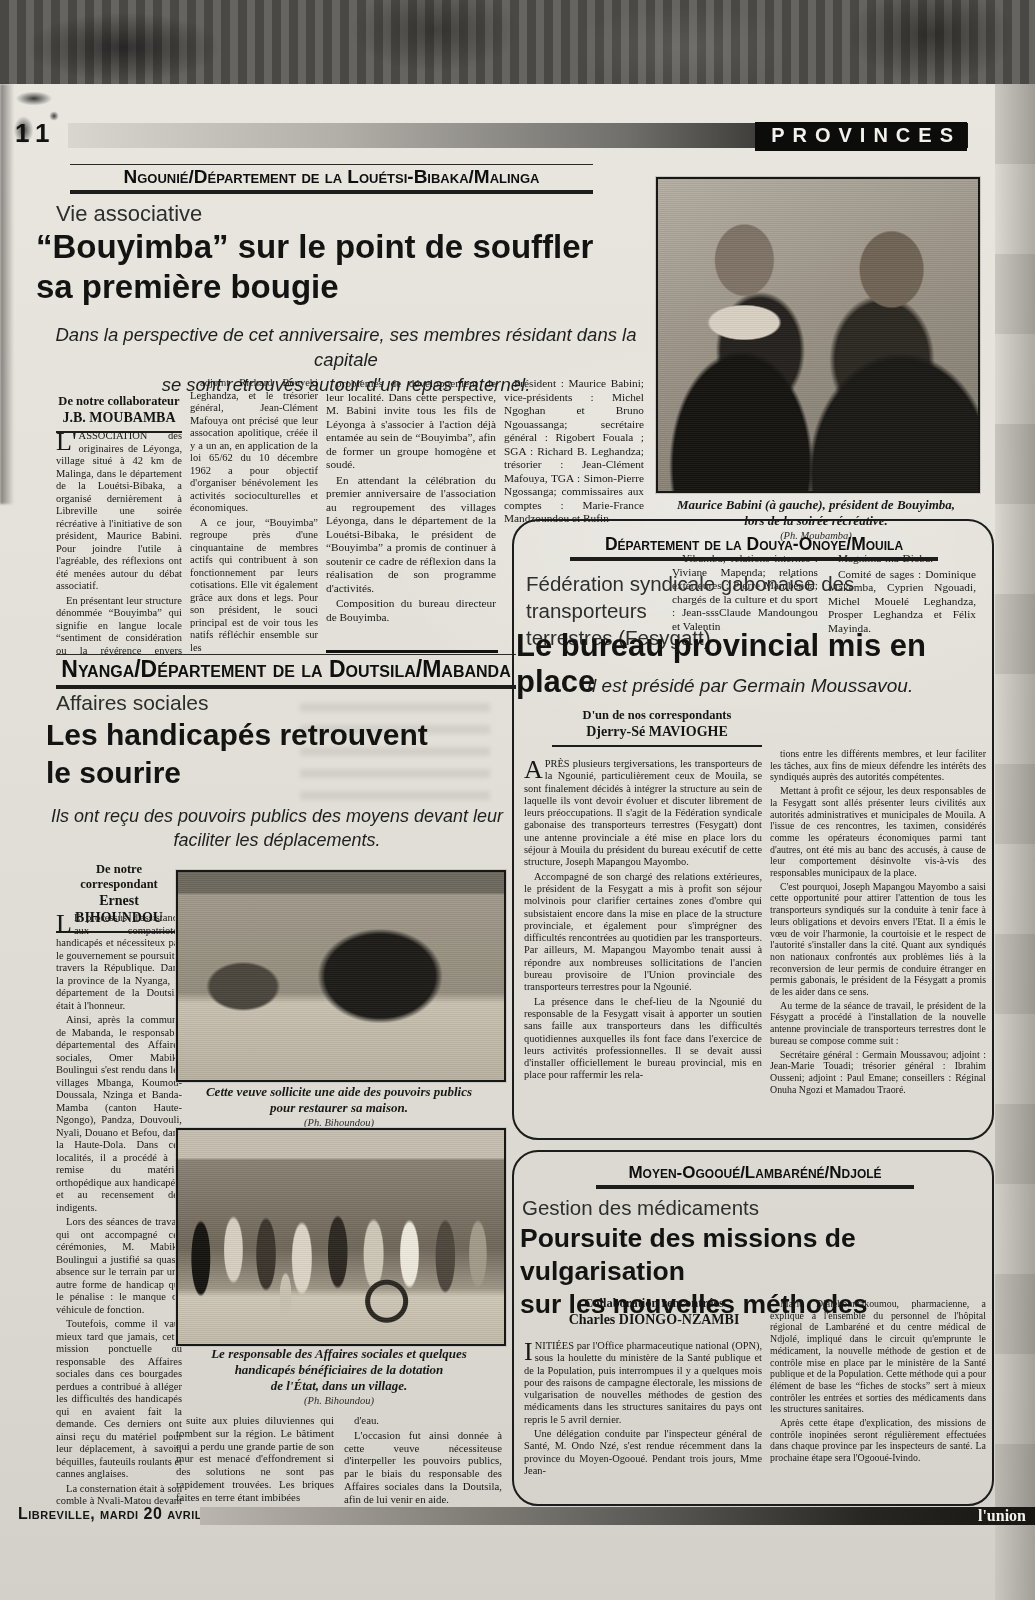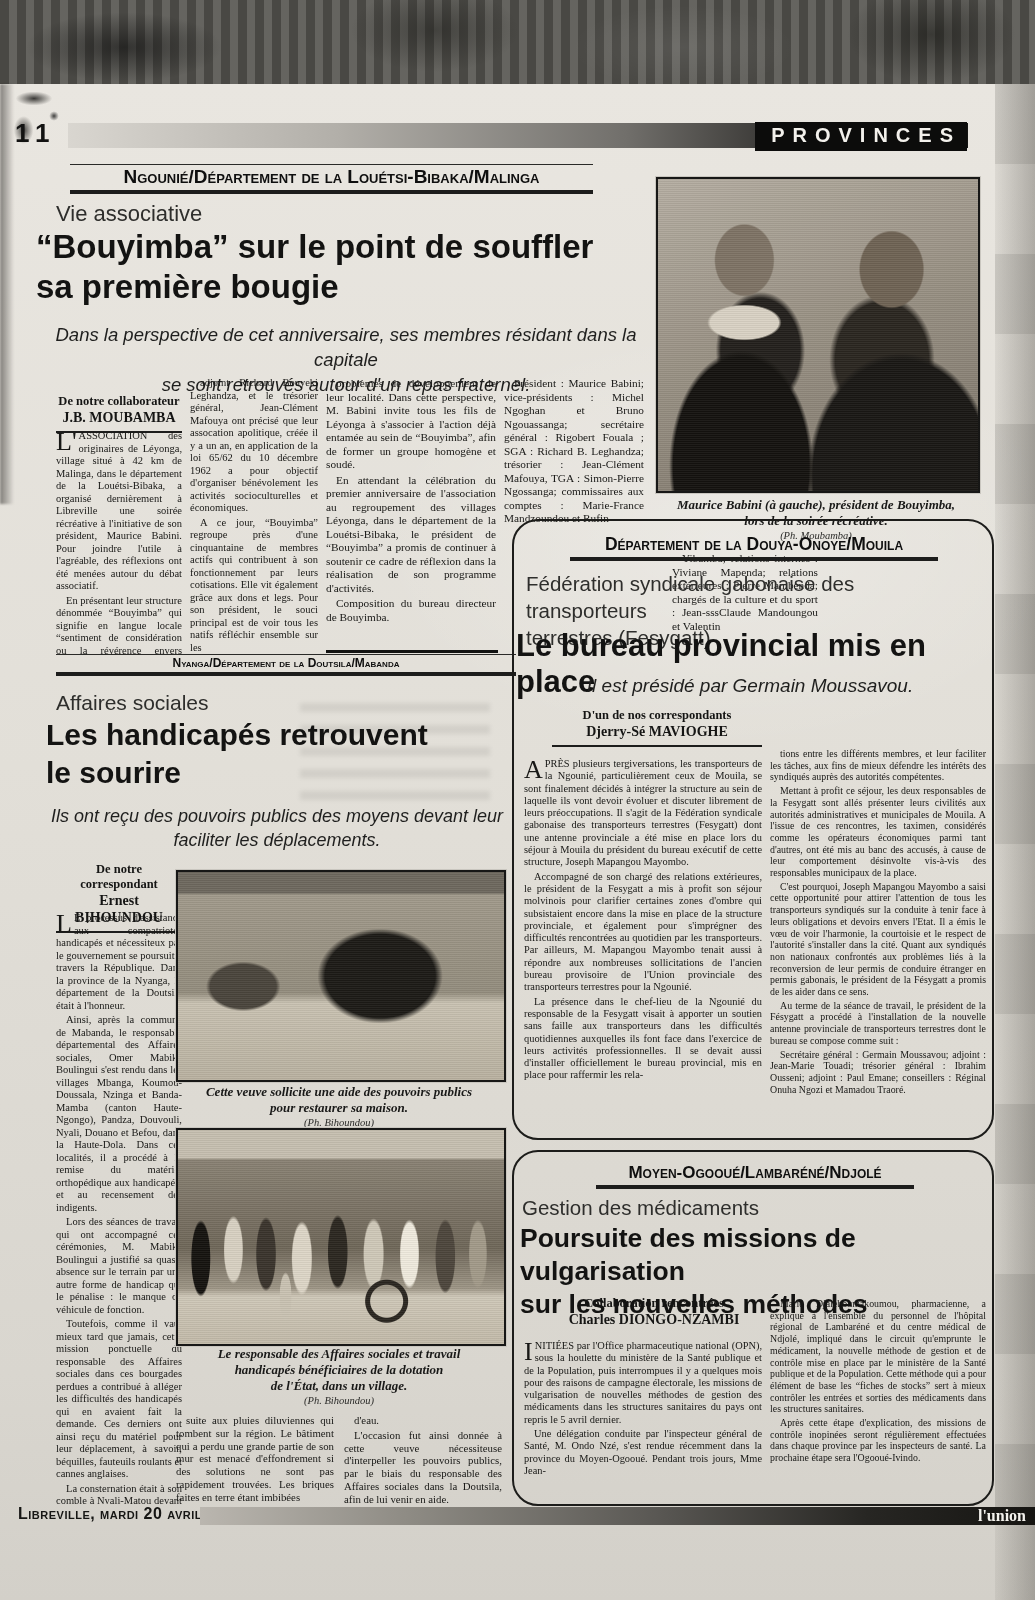--- a/index.html
+++ b/index.html
@@ -138,22 +138,26 @@
       radial-gradient(85px 105px at 70% 58%, #2a2620 0 55%, rgba(0,0,0,0) 62%),
       linear-gradient(160deg,#b5aea2 0%,#9a9285 45%,#7b7468 100%);"></div>
   <div class="abs" style="left:648px;top:497px;width:336px;">
     <div class="caption">Maurice Babini (à gauche), président de Bouyimba,
 lors de la soirée récréative.</div>
     <div class="credit">(Ph. Moubamba)</div>
   </div>
   <div class="abs body-col mid" style="left:672px;top:552px;width:146px;height:104px;">
       <p>Yibamba; relations internes : Viviane Mapenda; relations extérieures : Pierre Mambenda; chargés de la culture et du sport : Jean-sssClaude Mandoungou et Valentin</p>
     </div>
-
-  <div class="abs section-head rule-top" style="left:56px;top:654px;width:452px;font-size:12px;">Nyanga/Département de la Doutsila/Mabanda</div>
+  <div class="abs body-col mid" style="left:828px;top:552px;width:148px;height:104px;">
+      <p>Magnima-ma-Dioba.</p>
+      <p>Comité de sages : Dominique Makemba, Cyprien Ngouadi, Michel Mouelé Leghandza, Prosper Leghandza et Félix Mayinda.</p>
+    </div>
+
+  <div class="abs section-head rule-top" style="left:56px;top:654px;width:452px;font-size:23px;">Nyanga/Département de la Doutsila/Mabanda</div>
   <div class="abs kicker" style="left:56px;top:691px;font-size:21px;">Affaires sociales</div>
   <div class="abs headline" style="left:46px;top:716px;width:462px;font-size:30px;line-height:38px;">Les handicapés retrouvent
 le sourire</div>
   <div class="abs standfirst" style="left:42px;top:804px;width:470px;font-size:18px;line-height:24px;">Ils ont reçu des pouvoirs publics des moyens devant leur
 faciliter les déplacements.</div>
 
   <div class="abs byline ruled" style="left:56px;top:862px;width:126px;">
     <div class="b-label">De notre correspondant</div>
     <div class="b-name">Ernest BIHOUNDOU</div>
   </div>
@@ -188,21 +192,21 @@
       radial-gradient(16px 58px at 49% 57%, #2b2720 0 58%, rgba(0,0,0,0) 64%),
       radial-gradient(17px 58px at 60% 58%, #cfc8b8 0 55%, rgba(0,0,0,0) 62%),
       radial-gradient(16px 56px at 71% 58%, #efeadd 0 55%, rgba(0,0,0,0) 62%),
       radial-gradient(16px 58px at 82% 59%, #4d463c 0 58%, rgba(0,0,0,0) 64%),
       radial-gradient(15px 56px at 92% 58%, #a29a89 0 55%, rgba(0,0,0,0) 62%),
       radial-gradient(10px 40px at 33% 78%, #c9c2b2 0 55%, rgba(0,0,0,0) 62%),
       linear-gradient(180deg,#c6bfb0 0 13%, rgba(0,0,0,0) 14%),
       linear-gradient(180deg, rgba(0,0,0,0) 74%, #cfc8b8 78%, #c2baa9 100%),
       linear-gradient(180deg,#8a8274 13%,#6f6759 55%,#a79f8f 78%);"></div>
   <div class="abs" style="left:172px;top:1346px;width:334px;">
-    <div class="caption">Le responsable des Affaires sociales et travail
+    <div class="caption">Le responsable des Affaires sociales et quelques
 handicapés bénéficiaires de la dotation
 de l'État, dans un village.</div>
     <div class="credit">(Ph. Bihoundou)</div>
   </div>
 
   <div class="abs body-col" style="left:176px;top:1414px;width:158px;height:92px;font-size:10.8px;line-height:12.8px;">
       <p>suite aux pluies diluviennes qui tombent sur la région. Le bâtiment qui a perdu une grande partie de son mur est menacé d'effondrement si des solutions ne sont pas rapidement trouvées. Les briques faites en terre étant imbibées</p>
     </div>
   <div class="abs body-col" style="left:344px;top:1414px;width:158px;height:92px;font-size:10.8px;line-height:12.8px;">
       <p>d'eau.</p>

